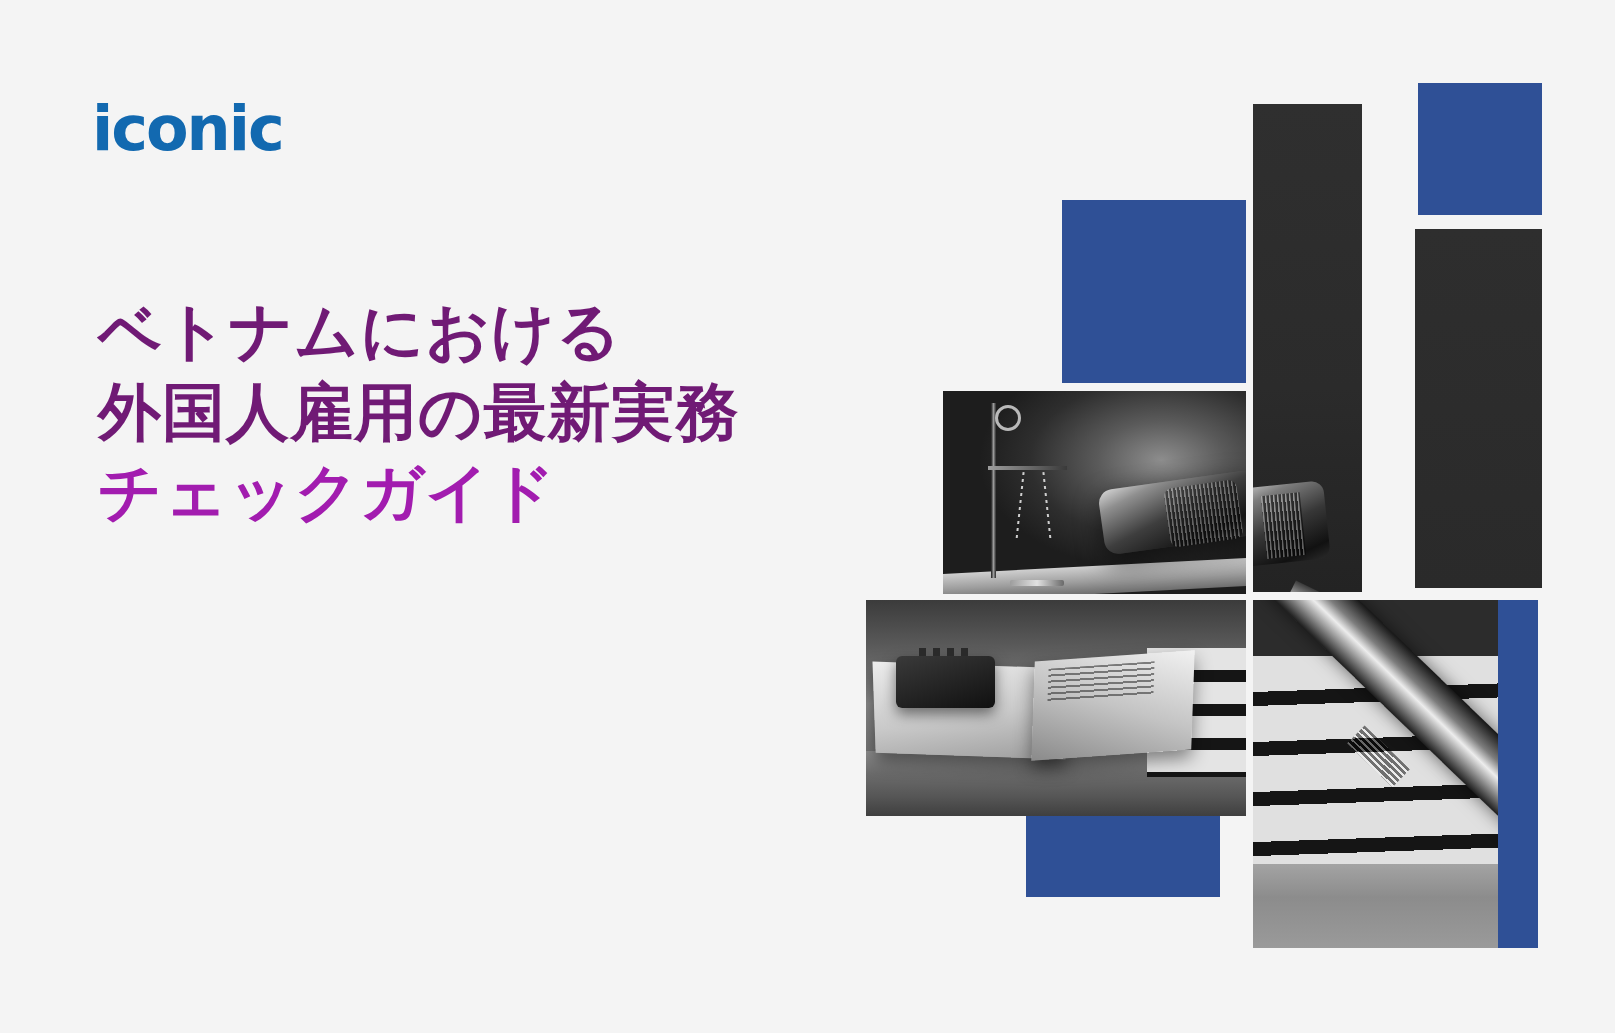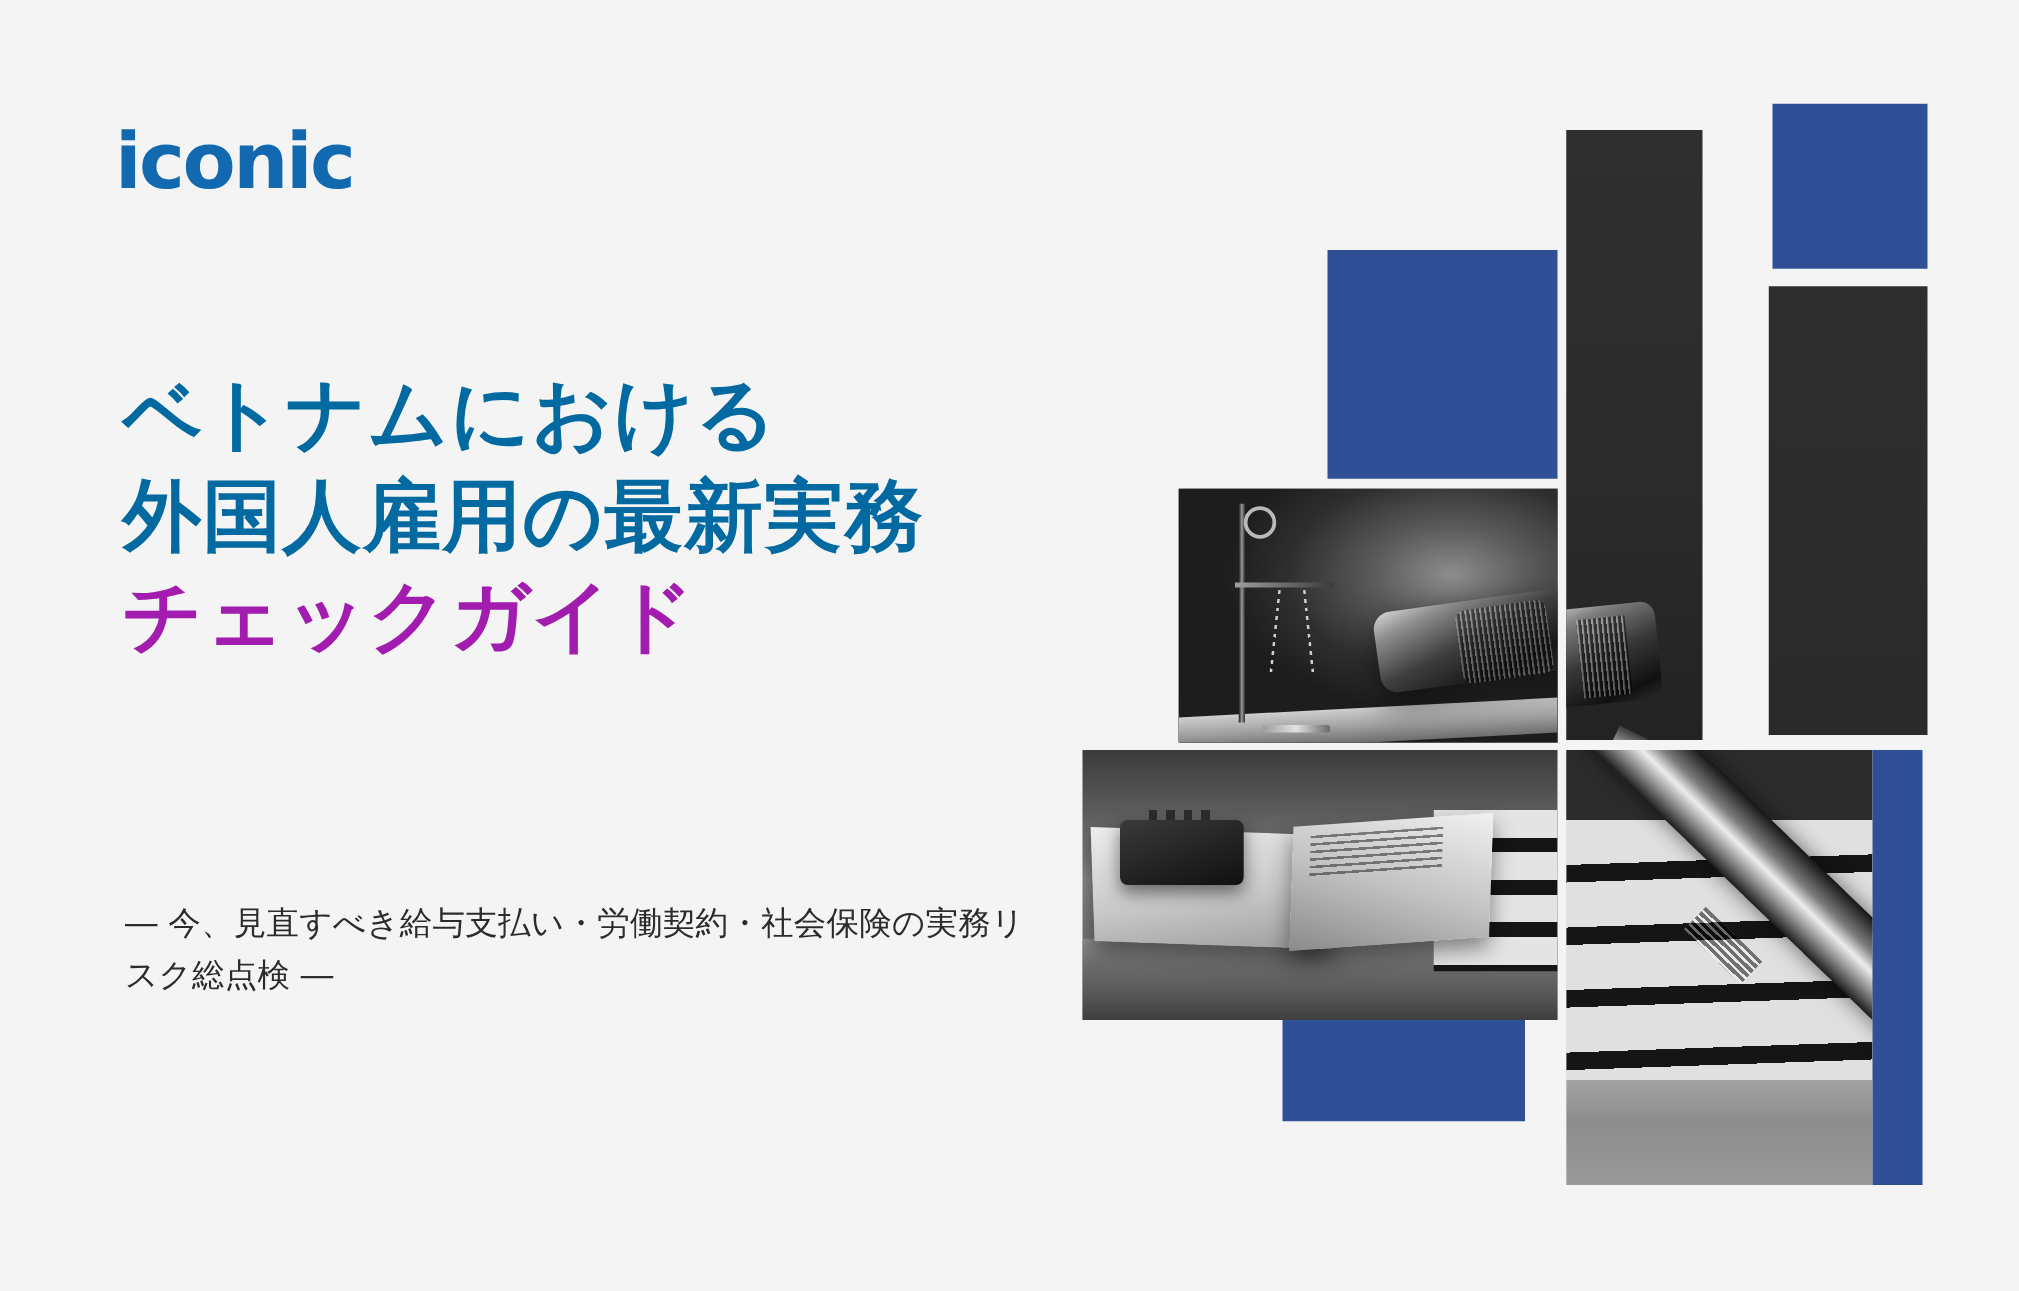--- a/index.html
+++ b/index.html
@@ -34,21 +34,21 @@
     width:830px;
   }
   .title-line {
     font-size:63px;
     font-weight:bold;
     line-height:1.28;
     letter-spacing:1px;
     white-space:nowrap;
     font-family:"DejaVu Sans", sans-serif;
   }
-  .title-line.navy { color:#0369a1; }
+  .title-line.navy { color:#701a75; }
   .title-line.grey { color:#a21caf; }
 
   .subtitle {
     position:absolute;
     left:100px; top:718px;
     width:740px;
     font-size:26px;
     line-height:1.62;
     color:#2b2b2b;
     font-family:"DejaVu Sans", sans-serif;
@@ -242,21 +242,20 @@
 <div class="slide">
 
   <div class="logo">iconic</div>
 
   <div class="title-block">
     <div class="title-line navy">ベトナムにおける</div>
     <div class="title-line navy">外国人雇用の最新実務</div>
     <div class="title-line grey">チェックガイド</div>
   </div>
 
-  <div class="subtitle">― 今、見直すべき給与支払い・労働契約・社会保険の実務リスク総点検 ―</div>
 
   <div class="collage">
 
     <div class="tile solid-blue" style="left:1062px; top:200px; width:184px; height:183px;"></div>
 
     <div class="tile photo ph-darkcol" style="left:1253px; top:104px; width:109px; height:488px;">
       <div class="g-head"></div>
       <div class="g-rings"></div>
       <div class="g-shaft"></div>
     </div>

